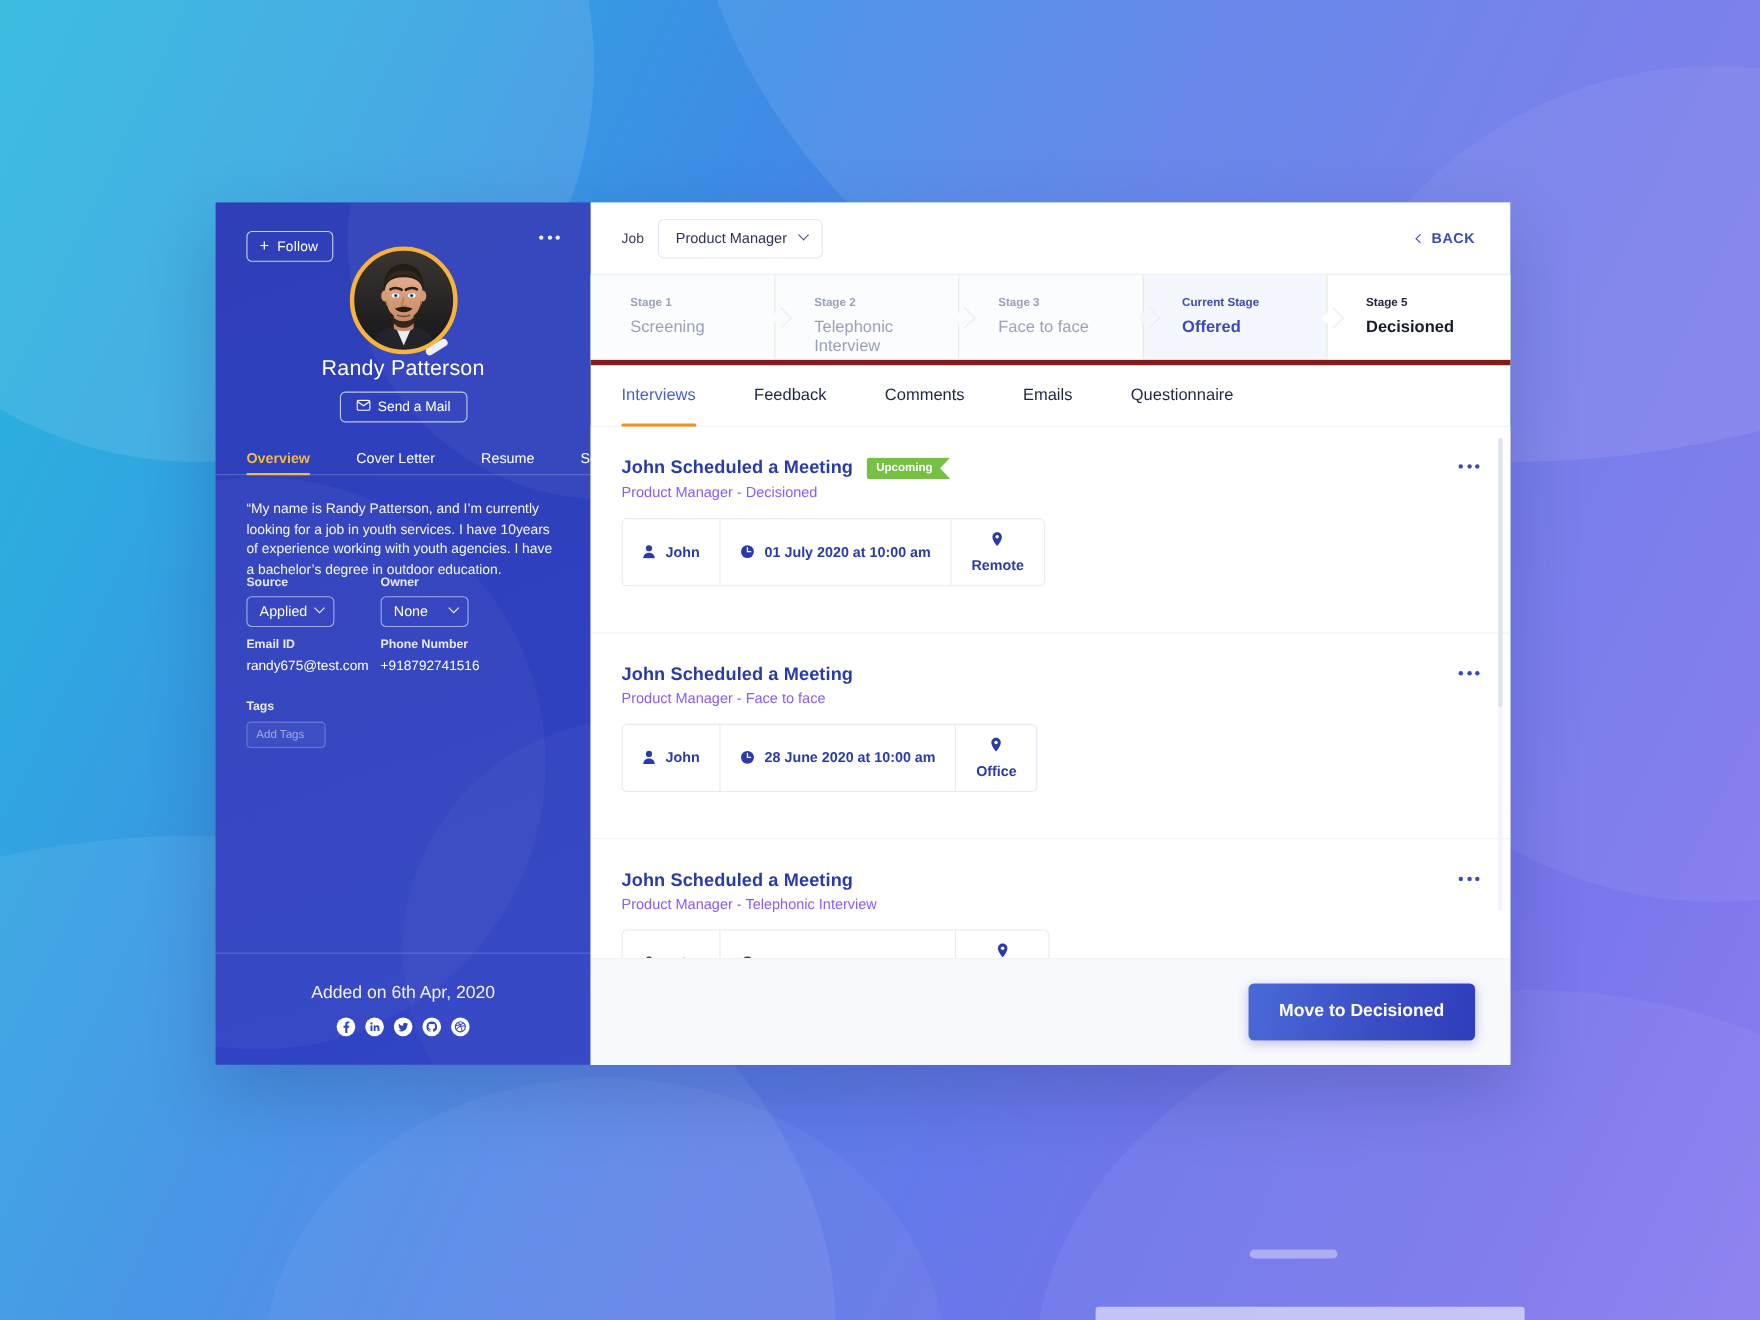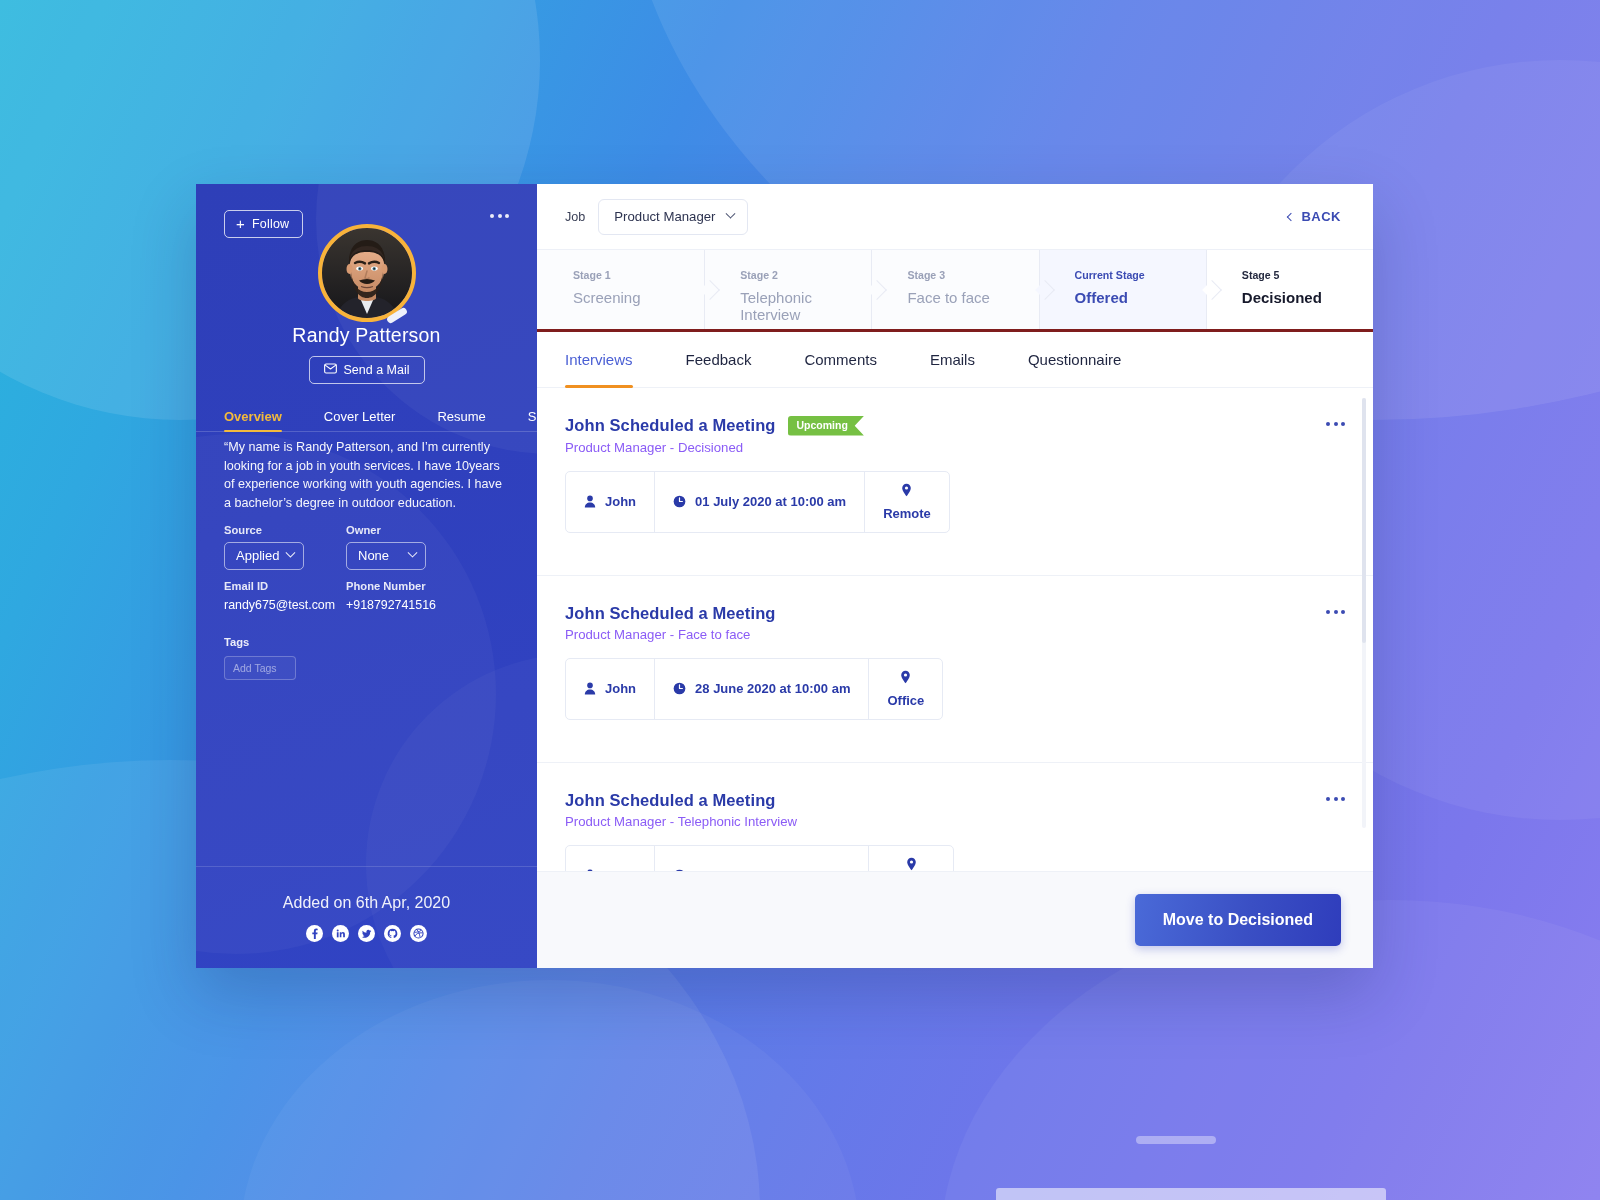--- a/index.html
+++ b/index.html
@@ -214,21 +214,21 @@
     content: "";
     position: absolute;
     left: 0; right: 0; bottom: -1px;
     height: 2.5px;
     background: #f3ba3c;
     border-radius: 2px;
   }
 
   #profile-summary {
     position: absolute;
-    left: 28px; right: 26px; top: 254px;
+    left: 28px; right: 26px; top: 269px;
     font-size: 12.6px;
     line-height: 1.47;
     color: rgba(255,255,255,0.95);
   }
 
   .field-grid {
     position: absolute;
     left: 28px; right: 26px;
     display: flex;
     gap: 0;
@@ -371,21 +371,21 @@
     margin-right: 2px;
   }
 
   
   #stage-bar {
     position: relative;
     height: 83px;
     flex: 0 0 83px;
     display: flex;
     border-top: 1px solid #edf0f7;
-    border-bottom: 3px solid #7f1d1d;
+    border-bottom: 5px solid #7f1d1d;
     background: #bef264;
   }
   .stage {
     position: relative;
     flex: 1 1 0;
     padding: 19px 0 0 36px;
     background: #fbfcfe;
   }
   .stage:first-child { padding-left: 36px; }
   .stage.current { background: #f5f7ff; }

